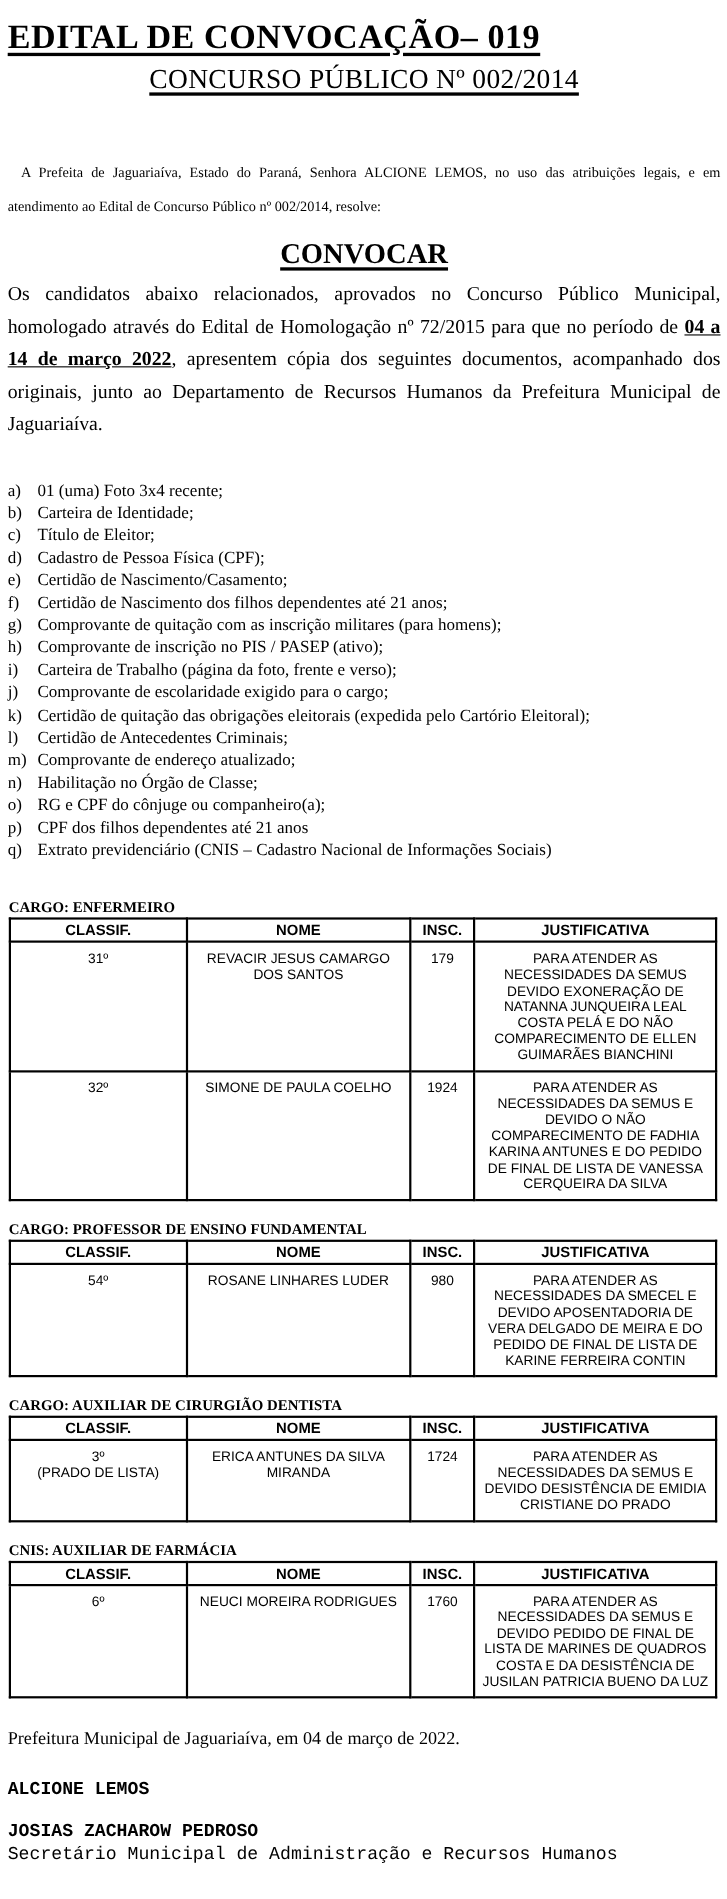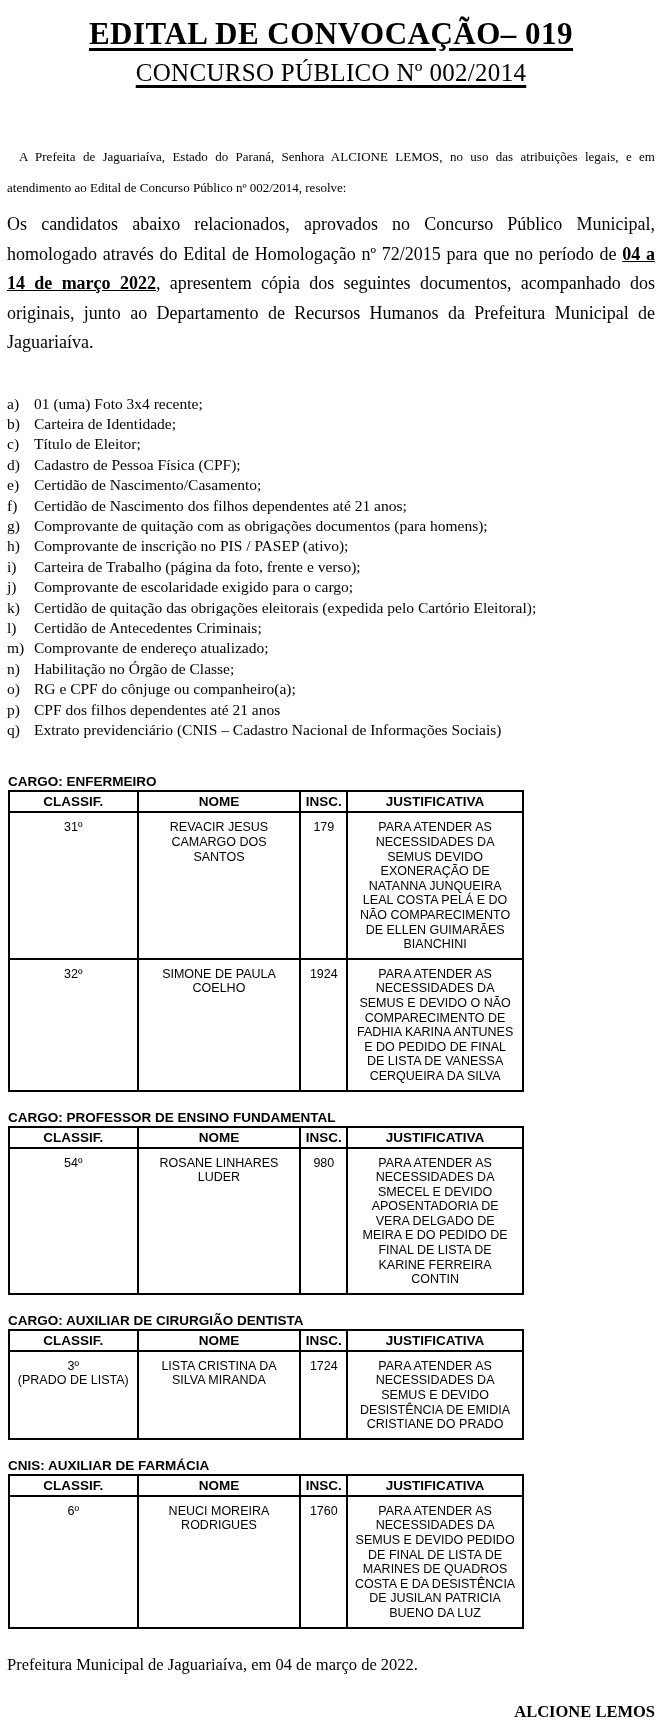--- a/index.html
+++ b/index.html
@@ -6,21 +6,21 @@
   .page{
     position:relative;
     width:661px;height:1726px;
     box-sizing:border-box;
     padding:16px 6px 0 7px;
     background:#fff;color:#000;
     font-family:"Liberation Serif", serif;
     overflow:hidden;
   }
   .title{
-    margin:0;text-align:center;
+    margin:0;
     font-size:31px;font-weight:bold;letter-spacing:.5px;
     text-decoration:underline;text-underline-offset:4px;text-decoration-thickness:3px;
   }
   .subtitle{
     margin:7px 0 0;text-align:center;
     font-size:25px;font-weight:normal;letter-spacing:.3px;
     text-decoration:underline;text-underline-offset:4px;text-decoration-thickness:2.5px;
   }
   .intro{
     margin:54px 0 0;
@@ -42,62 +42,63 @@
   .doc-item{
     display:flex;align-items:baseline;
     font-size:15.5px;line-height:20.4px;
   }
   .doc-item .letter{flex:0 0 27px;}
   .doc-item .txt{flex:1 1 auto;}
 
   .tables{margin-top:34px;}
   .table-block{margin-bottom:18px;}
   .cargo-label{
-    font-family:Liberation Sans, sans-serif;
+    font-family:Liberation Serif, serif;
     font-weight:bold;font-size:13.5px;
     margin:0 0 1px 1px;
   }
   table.cargo{
-    width:516px;border-collapse:collapse;table-layout:fixed;
+    width:644px;border-collapse:collapse;table-layout:fixed;
     margin-left:1px;
   }
   table.cargo col.c1{width:25.0%;}
   table.cargo col.c2{width:31.7%;}
   table.cargo col.c3{width:9.1%;}
   table.cargo col.c4{width:34.2%;}
   table.cargo th,table.cargo td{
     border:2px solid #000;
     font-family:"Liberation Sans", sans-serif;
     text-align:center;vertical-align:top;
     overflow:hidden;
   }
   table.cargo th{font-size:13.5px;font-weight:bold;padding:2px 2px;}
   table.cargo td{font-size:12.5px;line-height:14.6px;padding:7px 6px 6px;}
   td.classif{white-space:pre-line;}
 
   .date-line{
     margin:26px 0 0;text-align:left;
     font-size:16.5px;
   }
-  .sig{text-align:right;}
+  .sig{text-align:left;font-family:Liberation Mono, monospace;}
   .sig-1{margin-top:26px;}
   .sig-2{margin-top:17px;}
   .sig-name{margin:0;font-size:16.5px;font-weight:bold;line-height:21px;}
   .sig-role{margin:0;font-size:16.5px;line-height:21px;}
 </style>
 </head>
 <body>
 
 <div class="page">
 
   <h1 class="title">EDITAL DE CONVOCAÇÃO– 019</h1>
   <h2 class="subtitle">CONCURSO PÚBLICO Nº 002/2014</h2>
 
   <p class="intro">A Prefeita de Jaguariaíva, Estado do Paraná, Senhora ALCIONE LEMOS, no uso das atribuições legais, e em atendimento ao Edital de Concurso Público nº 002/2014, resolve:</p>
 
+  <h3 class="convocar">CONVOCAR</h3>
 
   <p class="body-par"><span>Os candidatos abaixo relacionados, aprovados no Concurso Público Municipal, homologado através do Edital de Homologação nº 72/2015 para que no período de </span><span class="hl">04 a 14 de março 2022</span><span>, apresentem cópia dos seguintes documentos, acompanhado dos originais, junto ao Departamento de Recursos Humanos da Prefeitura Municipal de Jaguariaíva.</span></p>
 
   <div class="doc-list" id="doc-list">
       <div class="doc-item">
         <span class="letter">a)</span>
         <span class="txt">01 (uma) Foto 3x4 recente;</span>
       </div>
       <div class="doc-item">
         <span class="letter">b)</span>
@@ -114,21 +115,21 @@
       <div class="doc-item">
         <span class="letter">e)</span>
         <span class="txt">Certidão de Nascimento/Casamento;</span>
       </div>
       <div class="doc-item">
         <span class="letter">f)</span>
         <span class="txt">Certidão de Nascimento dos filhos dependentes até 21 anos;</span>
       </div>
       <div class="doc-item">
         <span class="letter">g)</span>
-        <span class="txt">Comprovante de quitação com as obrigações documentos (para homens);</span>
+        <span class="txt">Comprovante de quitação com as inscrição militares (para homens);</span>
       </div>
       <div class="doc-item">
         <span class="letter">h)</span>
         <span class="txt">Comprovante de inscrição no PIS / PASEP (ativo);</span>
       </div>
       <div class="doc-item">
         <span class="letter">i)</span>
         <span class="txt">Carteira de Trabalho (página da foto, frente e verso);</span>
       </div>
       <div class="doc-item">
@@ -240,21 +241,21 @@
               <th>CLASSIF.</th>
               <th>NOME</th>
               <th>INSC.</th>
               <th>JUSTIFICATIVA</th>
             </tr>
           </thead>
           <tbody>
             <tr>
               <td class="classif">3º
 (PRADO DE LISTA)</td>
-              <td>LISTA CRISTINA DA SILVA MIRANDA</td>
+              <td>ERICA ANTUNES DA SILVA MIRANDA</td>
               <td>1724</td>
               <td>PARA ATENDER AS NECESSIDADES DA SEMUS E DEVIDO DESISTÊNCIA DE EMIDIA CRISTIANE DO PRADO</td>
             </tr>
           </tbody>
         </table>
       </div>
       <div class="table-block">
         <div class="cargo-label">CNIS: AUXILIAR DE FARMÁCIA</div>
         <table class="cargo">
           <colgroup>

